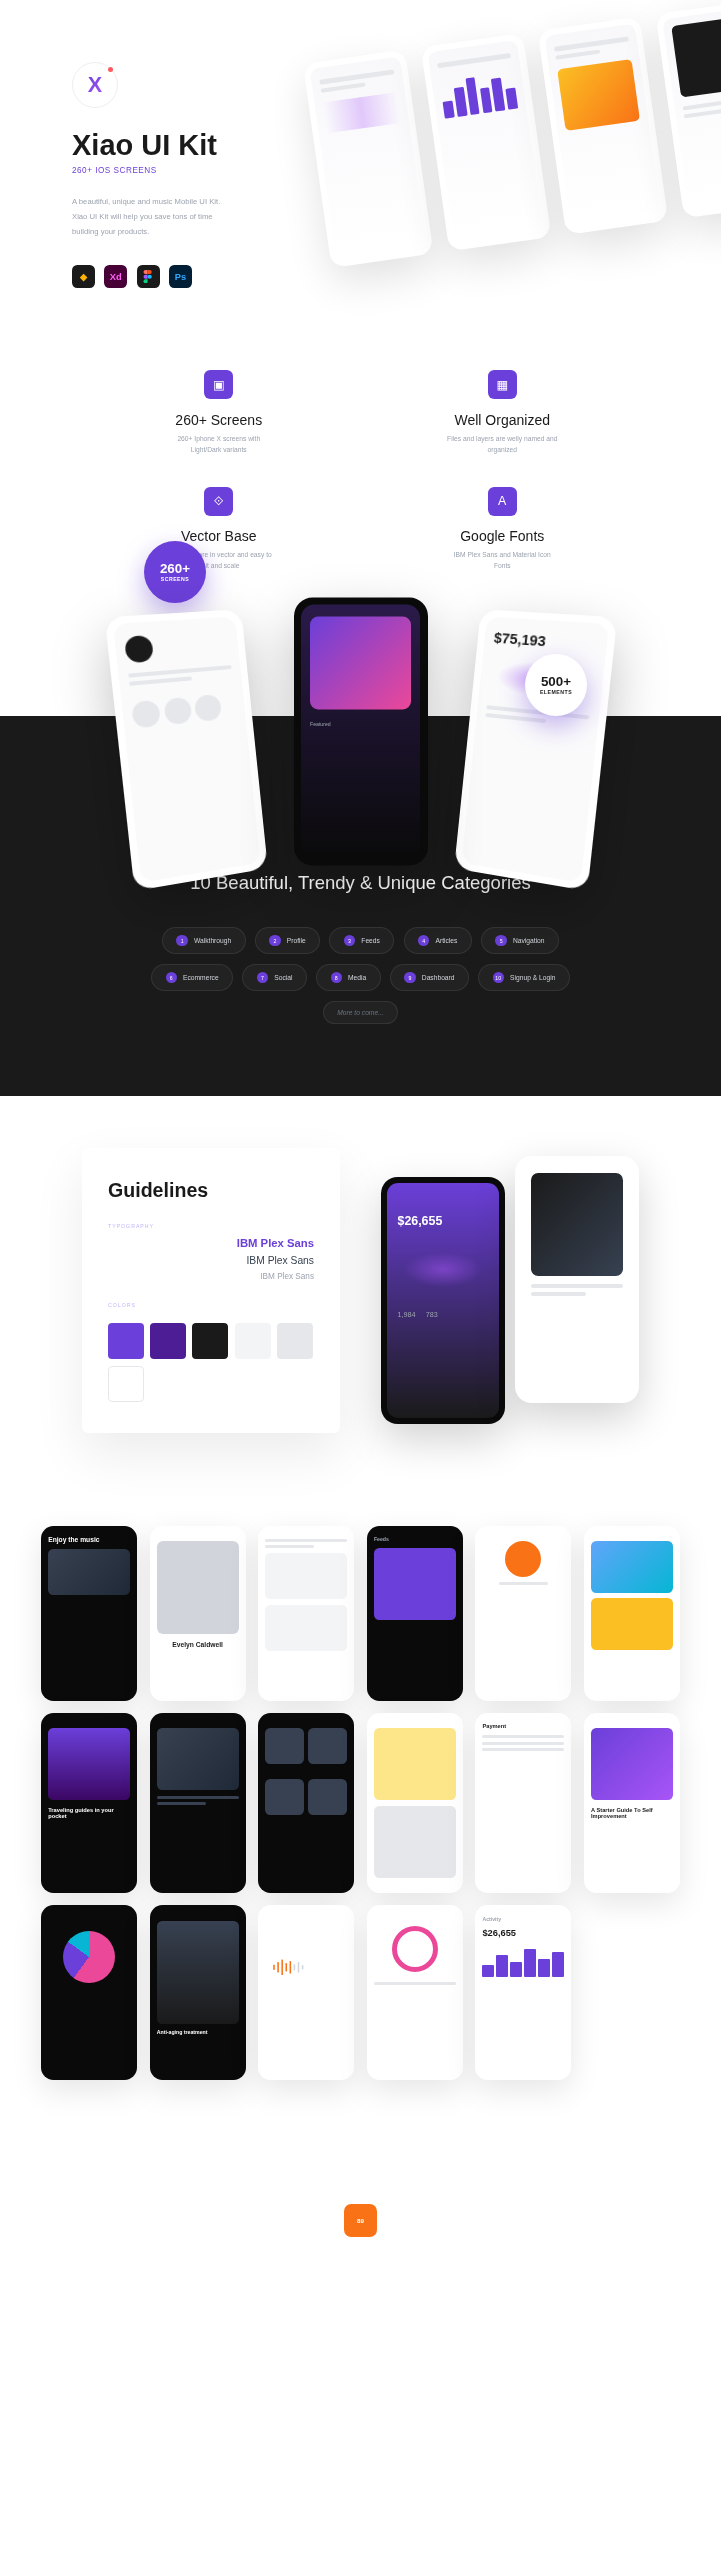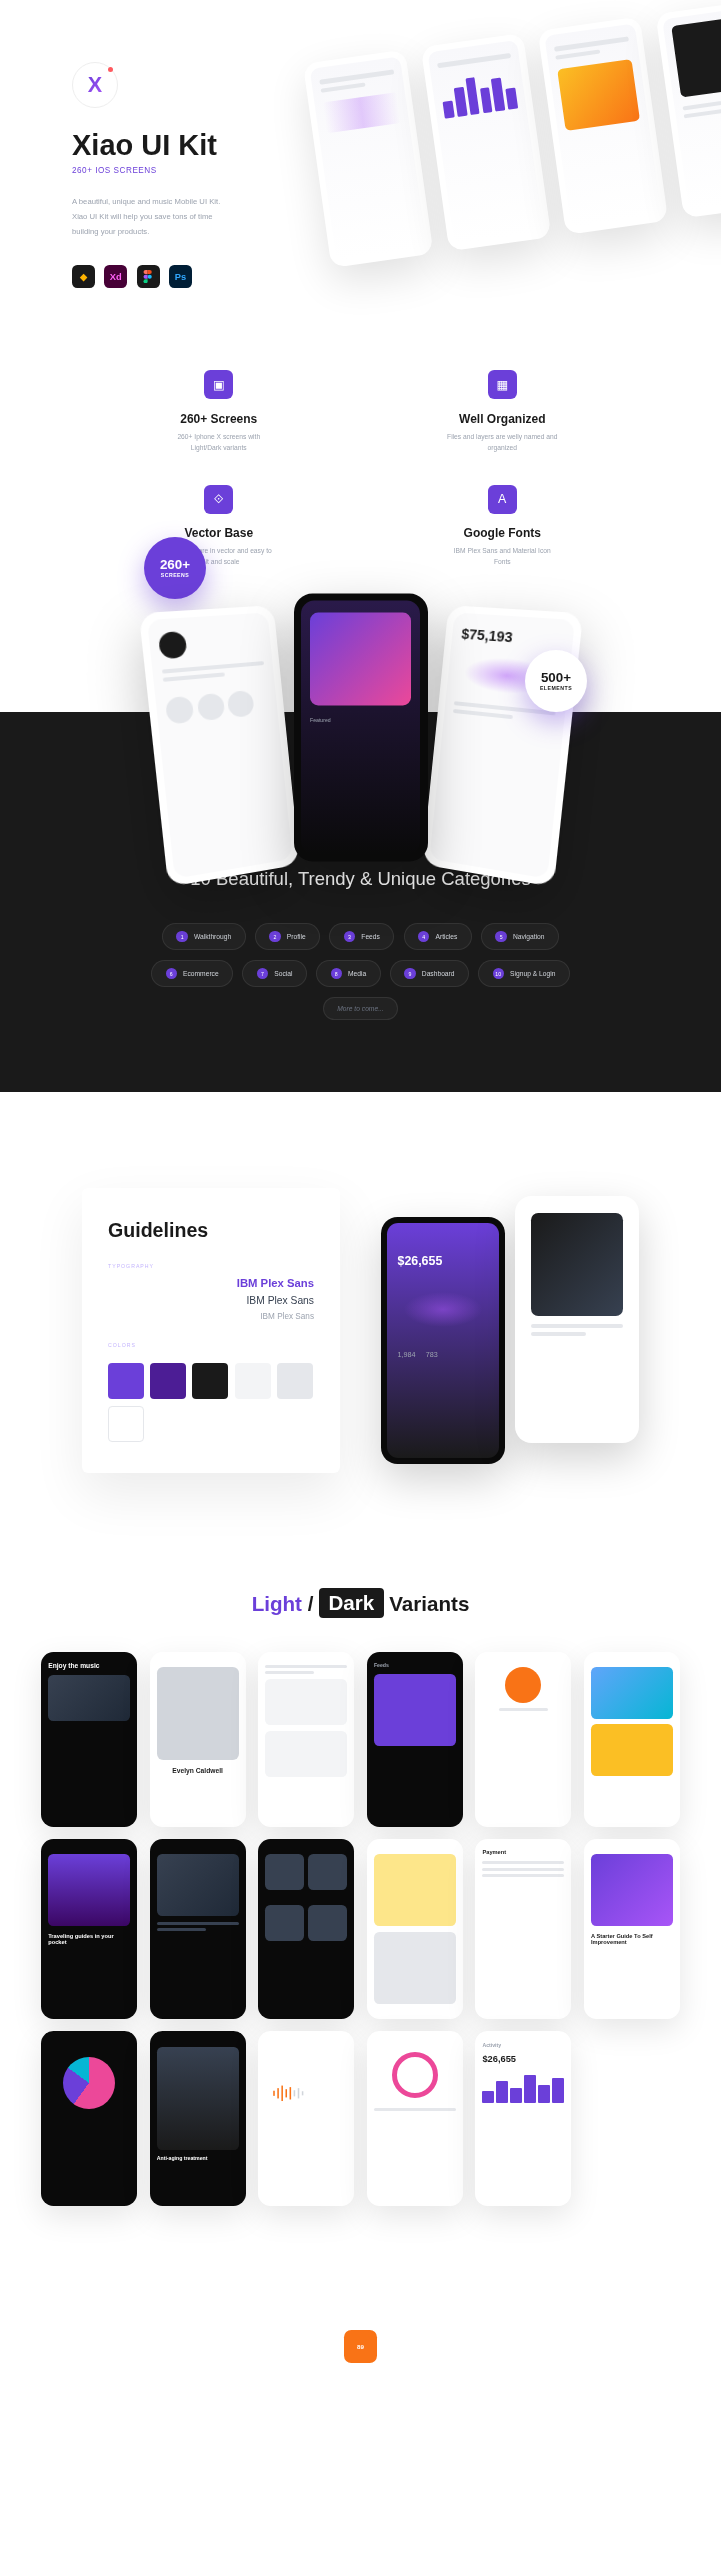--- a/index.html
+++ b/index.html
@@ -26,26 +26,26 @@
 .hp-bar { height: 4.1px; background: #e5e7eb; border-radius: 2.1px; margin: 4.1px 0; }
 .hp-bar.short { width: 60%; }
 .hp-wave { height: 31px; background: linear-gradient(90deg, transparent, #a855f7, transparent); border-radius: 4.1px; opacity: 0.3; margin: 10.3px 0; }
 .hp-chart { display: flex; gap: 3.1px; align-items: flex-end; height: 41px; margin-top: 10.3px; }
 .hp-chart span { flex: 1; background: #6b3fd9; border-radius: 1.5px; }
 
 
 .features { padding: 41px 103px; display: grid; grid-template-columns: 1fr 1fr; gap: 31px 52px; }
 .feature { text-align: center; }
 .feature-icon { width: 29px; height: 29px; background: #6b3fd9; border-radius: 6.2px; margin: 0 auto 12.4px; display: flex; align-items: center; justify-content: center; color: #fff; font-size: 12.4px; }
-.feature h3 { font-size: 12px; font-weight: 700; margin-bottom: 5.2px; }
+.feature h3 { font-size: 14px; font-weight: 400; margin-bottom: 5.2px; }
 .feature p { color: #9ca3af; font-size: 6.7px; line-height: 1.7; max-width: 113px; margin: 0 auto; }
 
 
 .dark-section { background: #1a1a1a; padding: 0 0 72px; position: relative; margin-top: 103px; }
-.three-phones { position: relative; height: 216px; top: -103px; margin-bottom: -62px; display: flex; justify-content: center; gap: 5px; perspective: 824px; }
+.three-phones { position: relative; height: 216px; top: -103px; margin-bottom: -62px; display: flex; justify-content: center; gap: 38px; perspective: 824px; }
 .tp { width: 134px; height: 268px; background: #fff; border-radius: 18.5px; box-shadow: 0 20.6px 52px rgba(0,0,0,0.25); padding: 7.2px; }
 .tp.left { transform: rotateY(20deg) rotateZ(-6deg); }
 .tp.center { transform: translateY(-15.5px); z-index: 2; background: #0a0a0a; }
 .tp.center .tp-screen { background: linear-gradient(180deg, #2a1a4a, #0a0a0a); color: #fff; }
 .tp.right { transform: rotateY(-20deg) rotateZ(6deg); }
 .tp-screen { width: 100%; height: 100%; border-radius: 13.4px; background: #fafafb; overflow: hidden; padding: 12.4px 9.3px; }
 .tp-num { font-size: 14.4px; font-weight: 700; margin-bottom: 6.2px; }
 .tp-wave { height: 41px; background: radial-gradient(ellipse at center, #a855f7 0%, transparent 60%); opacity: 0.5; margin: 10.3px 0; border-radius: 6.2px; }
 .badge-pill { position: absolute; background: #6b3fd9; color: #fff; border-radius: 50%; width: 62px; height: 62px; display: flex; flex-direction: column; align-items: center; justify-content: center; font-weight: 700; box-shadow: 0 10.3px 26px rgba(107,63,217,0.4); }
 .badge-pill.left { left: 144px; top: -72px; }
@@ -53,21 +53,21 @@
 .badge-pill .big { font-size: 13.4px; }
 .badge-pill .small { font-size: 5.2px; letter-spacing: 0.5px; }
 
 .cats-title { color: #fff; text-align: center; font-size: 18.5px; font-weight: 400; margin-bottom: 31px; line-height: 1.4; }
 .cats { display: flex; flex-wrap: wrap; justify-content: center; gap: 9.3px; max-width: 464px; margin: 0 auto; }
 .cat-pill { background: rgba(255,255,255,0.04); border: 0.5px solid rgba(255,255,255,0.08); color: #d1d5db; padding: 7.2px 13.4px; border-radius: 15.5px; font-size: 6.7px; display: flex; align-items: center; gap: 6.2px; }
 .cat-pill .num { width: 11.3px; height: 11.3px; border-radius: 50%; background: #6b3fd9; display: flex; align-items: center; justify-content: center; font-size: 5.2px; color: #fff; }
 .cat-pill.more { color: #6b7280; font-style: italic; }
 
 
-.guidelines-wrap { padding: 78px 82px; display: flex; gap: 41px; align-items: center; position: relative; margin-top: 18px; }
+.guidelines-wrap { padding: 52px 82px; display: flex; gap: 41px; align-items: center; position: relative; }
 .guide-card { background: #fff; border-radius: 6.2px; box-shadow: 0 20.6px 52px rgba(0,0,0,0.08); padding: 31px 26px; width: 258px; }
 .guide-card h2 { font-size: 19.6px; font-weight: 700; margin-bottom: 20.6px; }
 .guide-label { font-size: 5.2px; letter-spacing: 1px; color: #c4b5fd; margin-bottom: 8.2px; }
 .font-sample { margin-bottom: 6.2px; text-align: right; }
 .fs-bold { color: #6b3fd9; font-weight: 700; font-size: 11.3px; }
 .fs-reg { color: #374151; font-weight: 500; font-size: 10.3px; }
 .fs-light { color: #9ca3af; font-weight: 300; font-size: 8.2px; }
 .swatches { display: flex; gap: 6.2px; margin-top: 15.5px; flex-wrap: wrap; }
 .swatch { width: 36px; height: 36px; border-radius: 4.1px; }
 .guide-phones { flex: 1; position: relative; height: 268px; }
@@ -302,23 +302,20 @@
         <div class="gp-screen">
           <div style="height:103px;background:linear-gradient(135deg,#1a1a1a,#374151);border-radius:7.2px;margin-bottom:8.2px"></div>
           <div class="hp-bar"></div>
           <div class="hp-bar short"></div>
         </div>
       </div>
   </div>
 </section>
 
 <section class="variants-section">
-  <h2 class="variants-title">
-    <span class="light-word">Light</span><span> / </span><span class="dark-word">Dark</span><span> Variants</span>
-  </h2>
   <div class="variant-grid">
 
     <div class="vcard dark">
         <div class="vc-title">Enjoy the music</div>
         <div class="vc-block" style="background:linear-gradient(135deg,#374151,#1f2937)"></div>
       </div>
     <div class="vcard light">
         <div class="vc-block" style="background:#d1d5db;height:93px;border-radius:6.2px"></div>
         <div class="vc-title" style="text-align:center;margin-top:7.2px">Evelyn Caldwell</div>
       </div>

